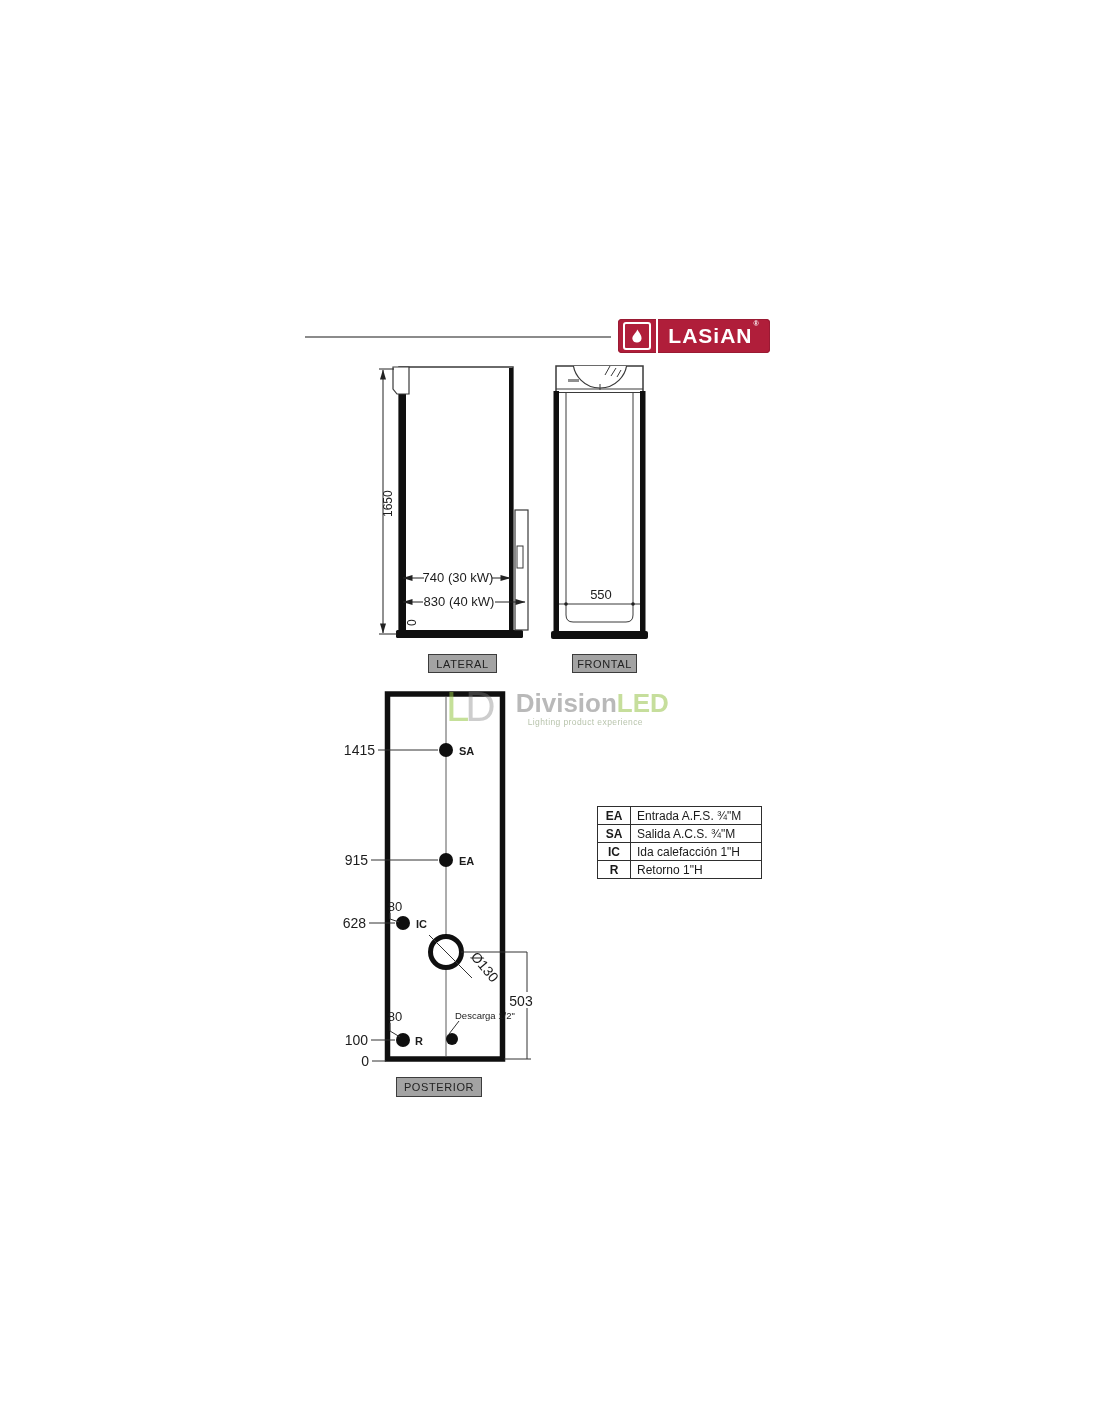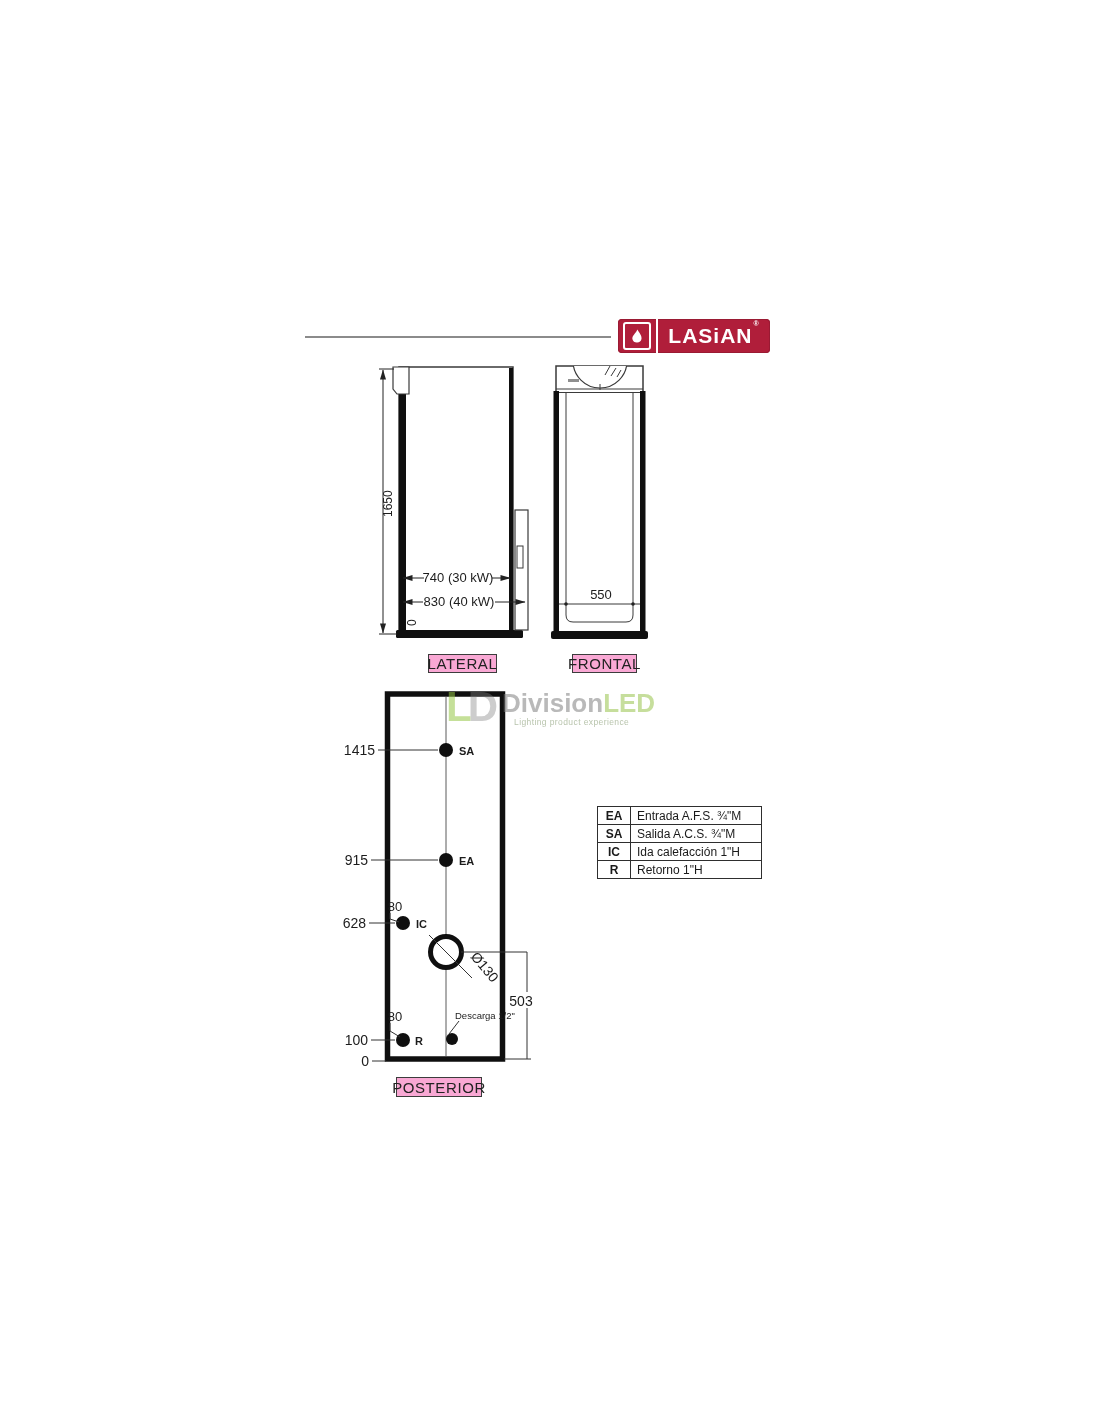--- a/index.html
+++ b/index.html
@@ -21,37 +21,37 @@
   
   .draw{position:absolute;left:0;top:0;}
   svg text{font-family:"Liberation Sans",sans-serif;fill:#1c1c1c;}
   .dim{font-size:14px;}
   .dimS{font-size:13px;}
   .pt{font-size:11px;font-weight:bold;}
   .tiny{font-size:9.5px;}
   .rot{font-size:12px;}
 
   
-  .viewlabel{position:absolute;border:1.3px solid #3c3c3c;background:#f9a8d4;color:#222;
-             font-size:15px;letter-spacing:0.6px;display:flex;align-items:center;
+  .viewlabel{position:absolute;border:1.3px solid #3c3c3c;background:#a3a3a3;color:#222;
+             font-size:11px;letter-spacing:0.6px;display:flex;align-items:center;
              justify-content:center;box-sizing:border-box;}
 
   
   .legend{position:absolute;left:597px;top:806px;border-collapse:collapse;background:#fff;}
   .legend td{border:1.3px solid #2e2e2e;height:17px;font-size:12px;padding:0 6px;}
   .legend td.code{width:32px;text-align:center;font-weight:bold;padding:0;}
   .legend td.desc{width:118px;text-align:left;white-space:nowrap;}
 
   
   .wm{position:absolute;left:446px;top:686px;display:flex;align-items:flex-start;
       pointer-events:none;user-select:none;}
-  .wm-mark{font-weight:bold;font-size:42px;line-height:42px;letter-spacing:-4px;}
+  .wm-mark{font-weight:normal;font-size:42px;line-height:42px;letter-spacing:-4px;}
   .wm-mark .m1{color:rgba(150,198,70,0.55);}
   .wm-mark .m2{color:rgba(130,130,130,0.40);}
-  .wm-words{margin-left:8px;margin-top:4px;}
+  .wm-words{margin-left:24px;margin-top:4px;}
   .wm-line1{font-weight:bold;font-size:26px;line-height:26px;letter-spacing:0;}
   .wm-line1 .w1{color:rgba(120,120,120,0.52);}
   .wm-line1 .w2{color:rgba(160,200,90,0.60);}
   .wm-tag{font-size:8.5px;color:rgba(135,155,115,0.60);margin-top:1px;letter-spacing:0.4px;padding-left:12px;}
 </style>
 </head>
 <body>
 
 <div class="page">
 

